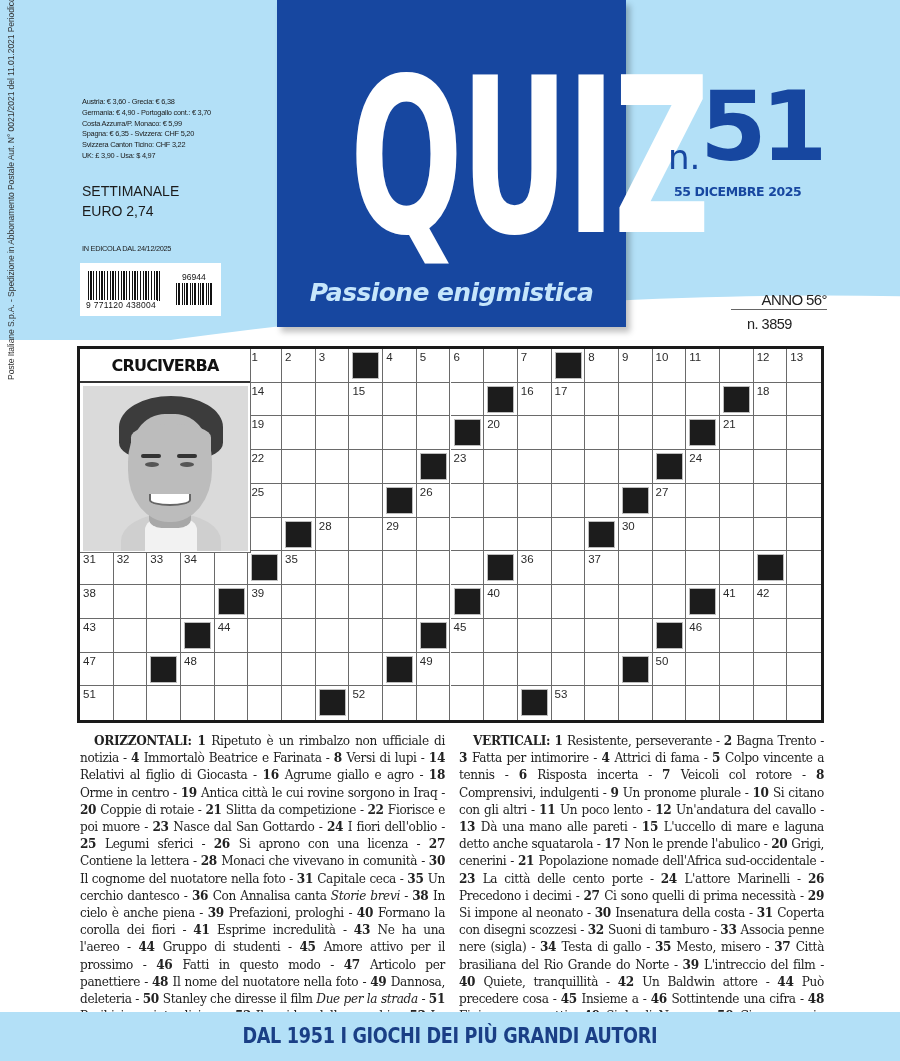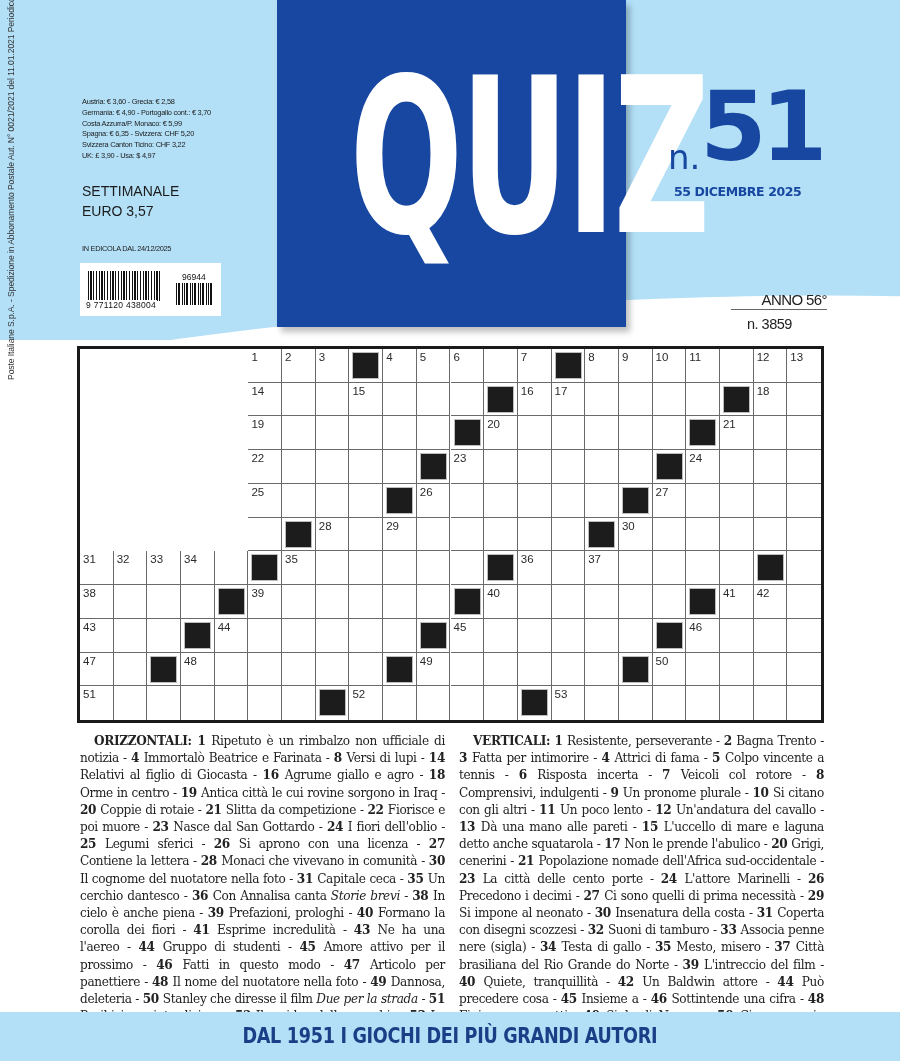--- a/index.html
+++ b/index.html
@@ -79,51 +79,68 @@
 </style>
 </head>
 <body>
 
 <div class="top-bg"></div>
 <div class="top-wave"></div>
 
 <div class="vertical-legal">Poste Italiane S.p.A. - Spedizione in Abbonamento Postale Aut. N° 0021/2021 del 11.01.2021 Periodico R.O.C.</div>
 
 <div class="prices">
-  <div>Austria: € 3,60 - Grecia: € 2,58</div>
+  <div>Austria: € 3,60 - Grecia: € 6,38</div>
   <div>Germania: € 4,90 - Portogallo cont.: € 3,70</div>
   <div>Costa Azzurra/P. Monaco: € 5,99</div>
   <div>Spagna: € 6,35 - Svizzera: CHF 5,20</div>
   <div>Svizzera Canton Ticino: CHF 3,22</div>
   <div>UK: £ 3,90 - Usa: $ 4,97</div>
 </div>
 <div class="weekly">
   <div>SETTIMANALE</div>
-  <div>EURO 3,57</div>
+  <div>EURO 2,74</div>
 </div>
 <div class="onsale">IN EDICOLA DAL 24/12/2025</div>
 
 <div class="barcode">
   <div class="bars"></div>
   <div class="bc-num">9 771120 438004</div>
   <div class="bc-num2">96944</div>
   <div class="bars2"></div>
 </div>
 
 <div class="masthead">
   <div class="mh-quiz">QUIZ</div>
+  <div class="mh-tag">Passione enigmistica</div>
 </div>
 
 <div class="issue-n">n.</div>
 <div class="issue-num">51</div>
 <div class="issue-date">55 DICEMBRE 2025</div>
 <div class="anno">ANNO 56°</div>
 <div class="anno-n">n. 3859</div>
 
 <div class="grid" id="grid">
+  <div class="photo-box">
+    <div class="cw-title">CRUCIVERBA</div>
+    <div class="photo">
+      <div class="shoulders"></div>
+        <div class="collar"></div>
+        <div class="neck"></div>
+      <div class="hair"></div>
+        <div class="face"></div>
+        <div class="hair2"></div>
+      <div class="brow" style="left:58px"></div>
+        <div class="brow" style="left:94px"></div>
+      <div class="eye" style="left:62px"></div>
+        <div class="eye" style="left:97px"></div>
+      <div class="smile"></div>
+    </div>
+  </div>
 <div class="cell" style="left: 168.409px; top: 0px; width: 33.6818px; height: 33.7273px;">
       <span class="num">1</span>
     </div>
     <div class="cell" style="left: 202.091px; top: 0px; width: 33.6818px; height: 33.7273px;">
       <span class="num">2</span>
     </div>
     <div class="cell" style="left: 235.773px; top: 0px; width: 33.6818px; height: 33.7273px;">
       <span class="num">3</span>
     </div>
     <div class="cell black" style="left: 269.455px; top: 0px; width: 33.6818px; height: 33.7273px;"></div>

